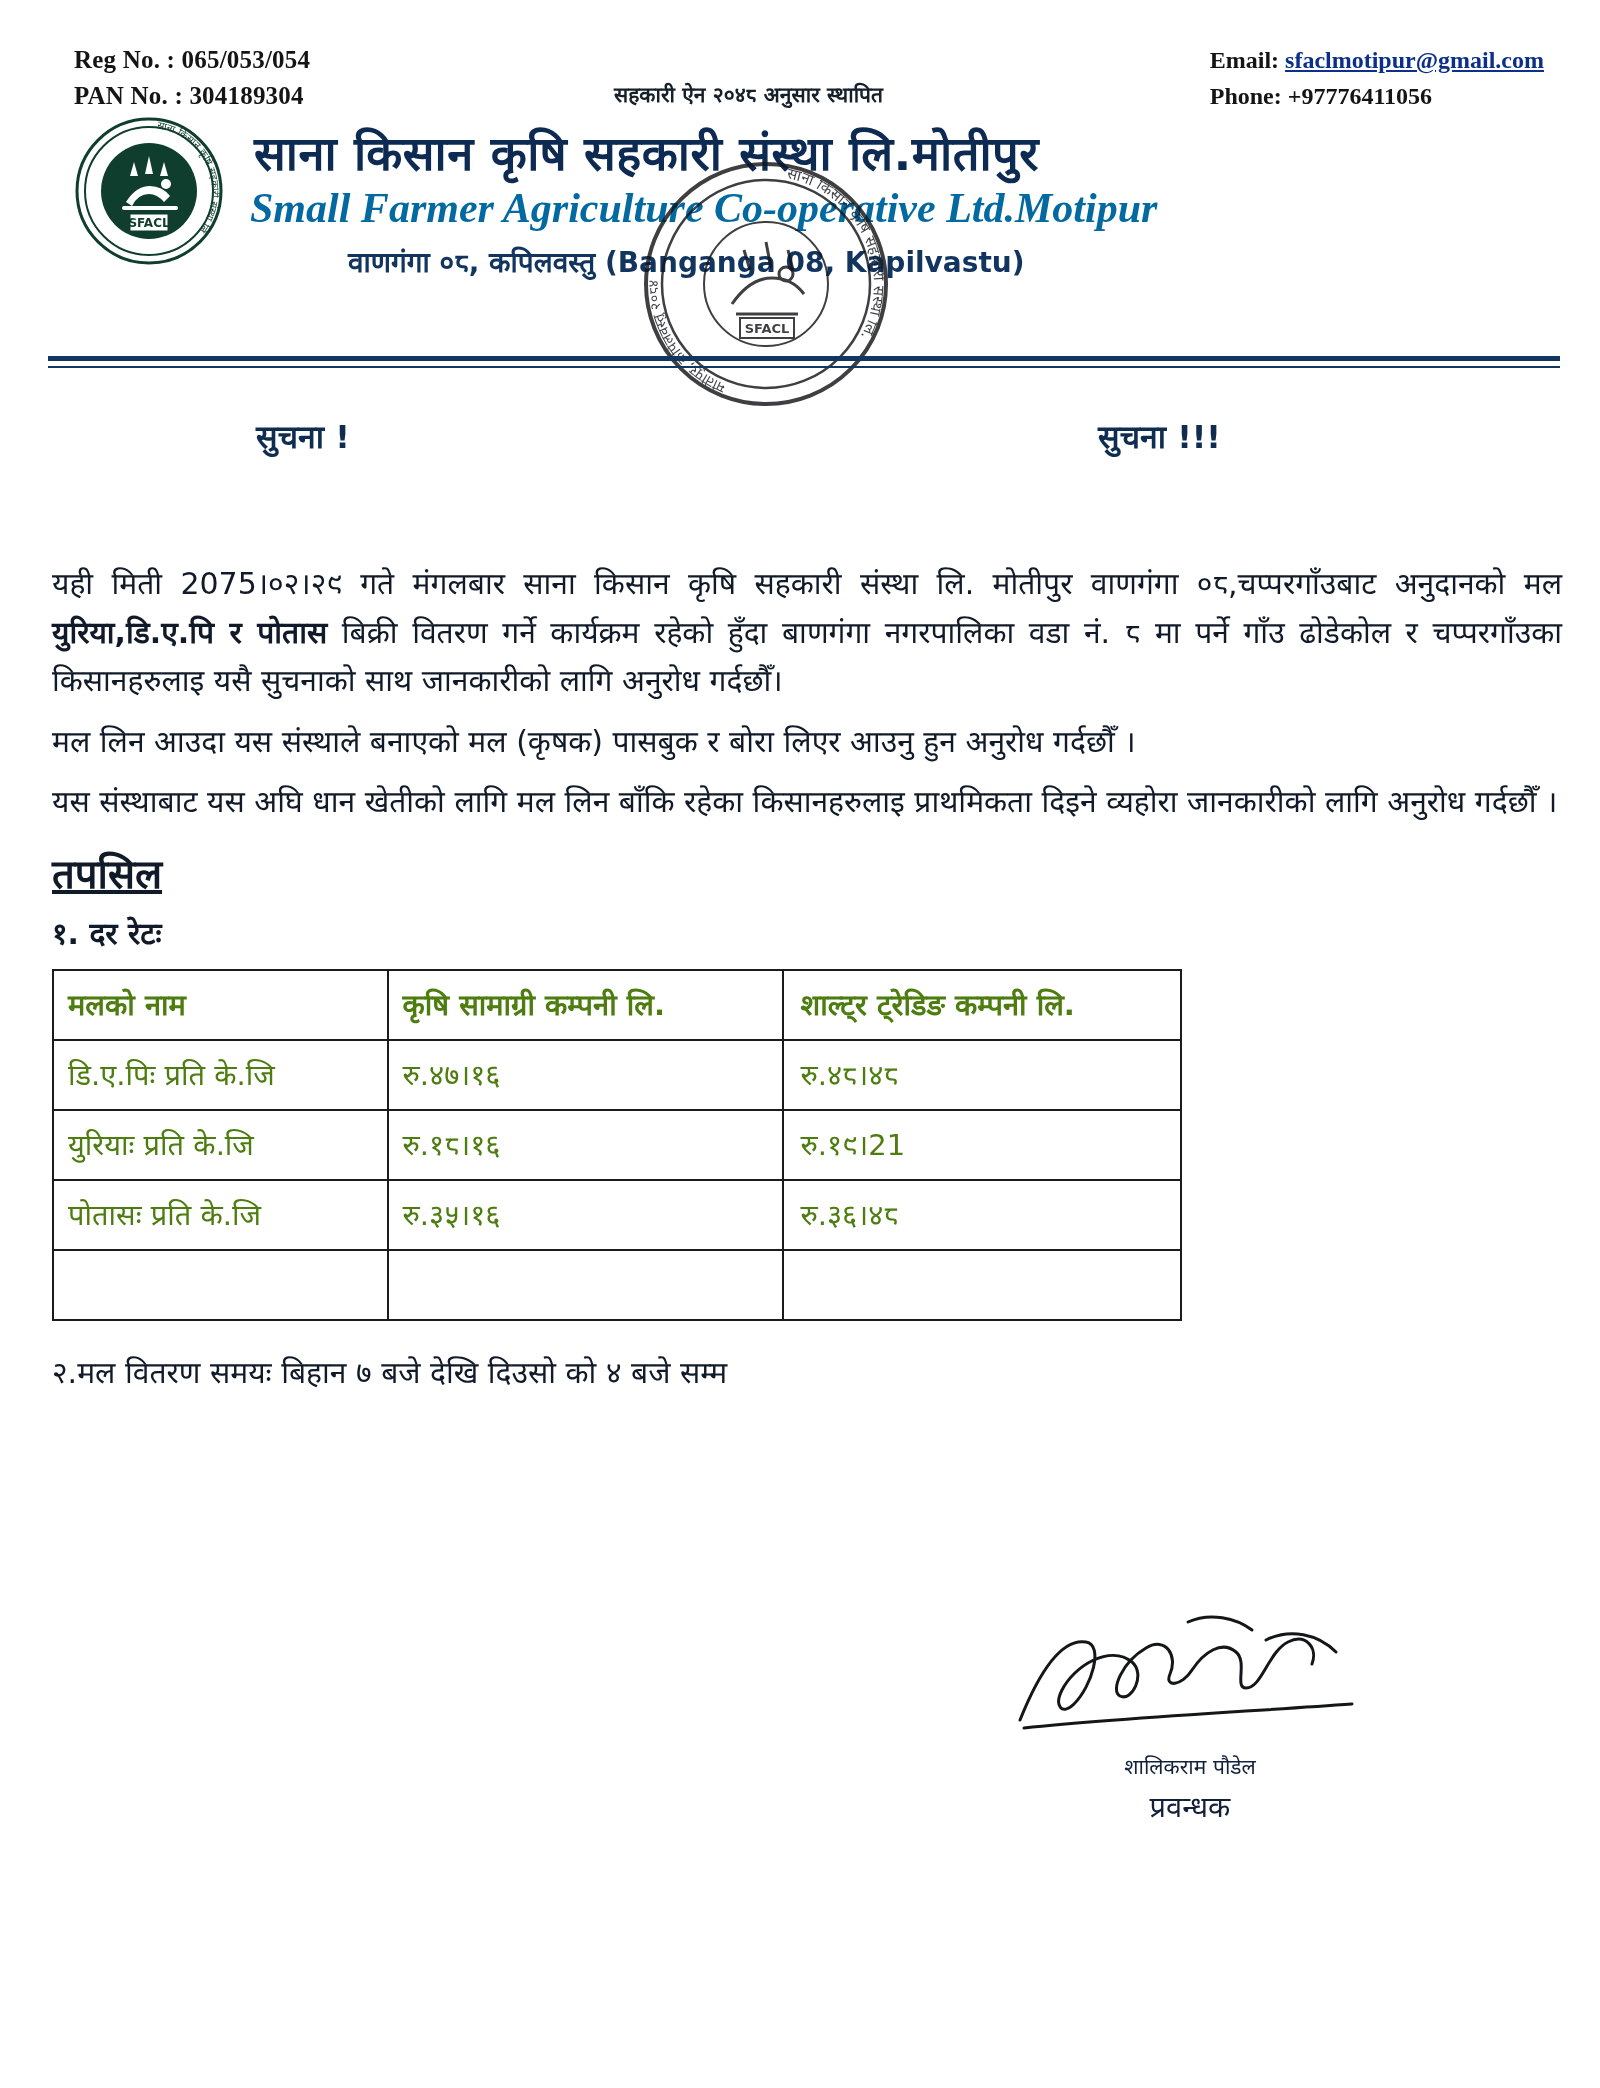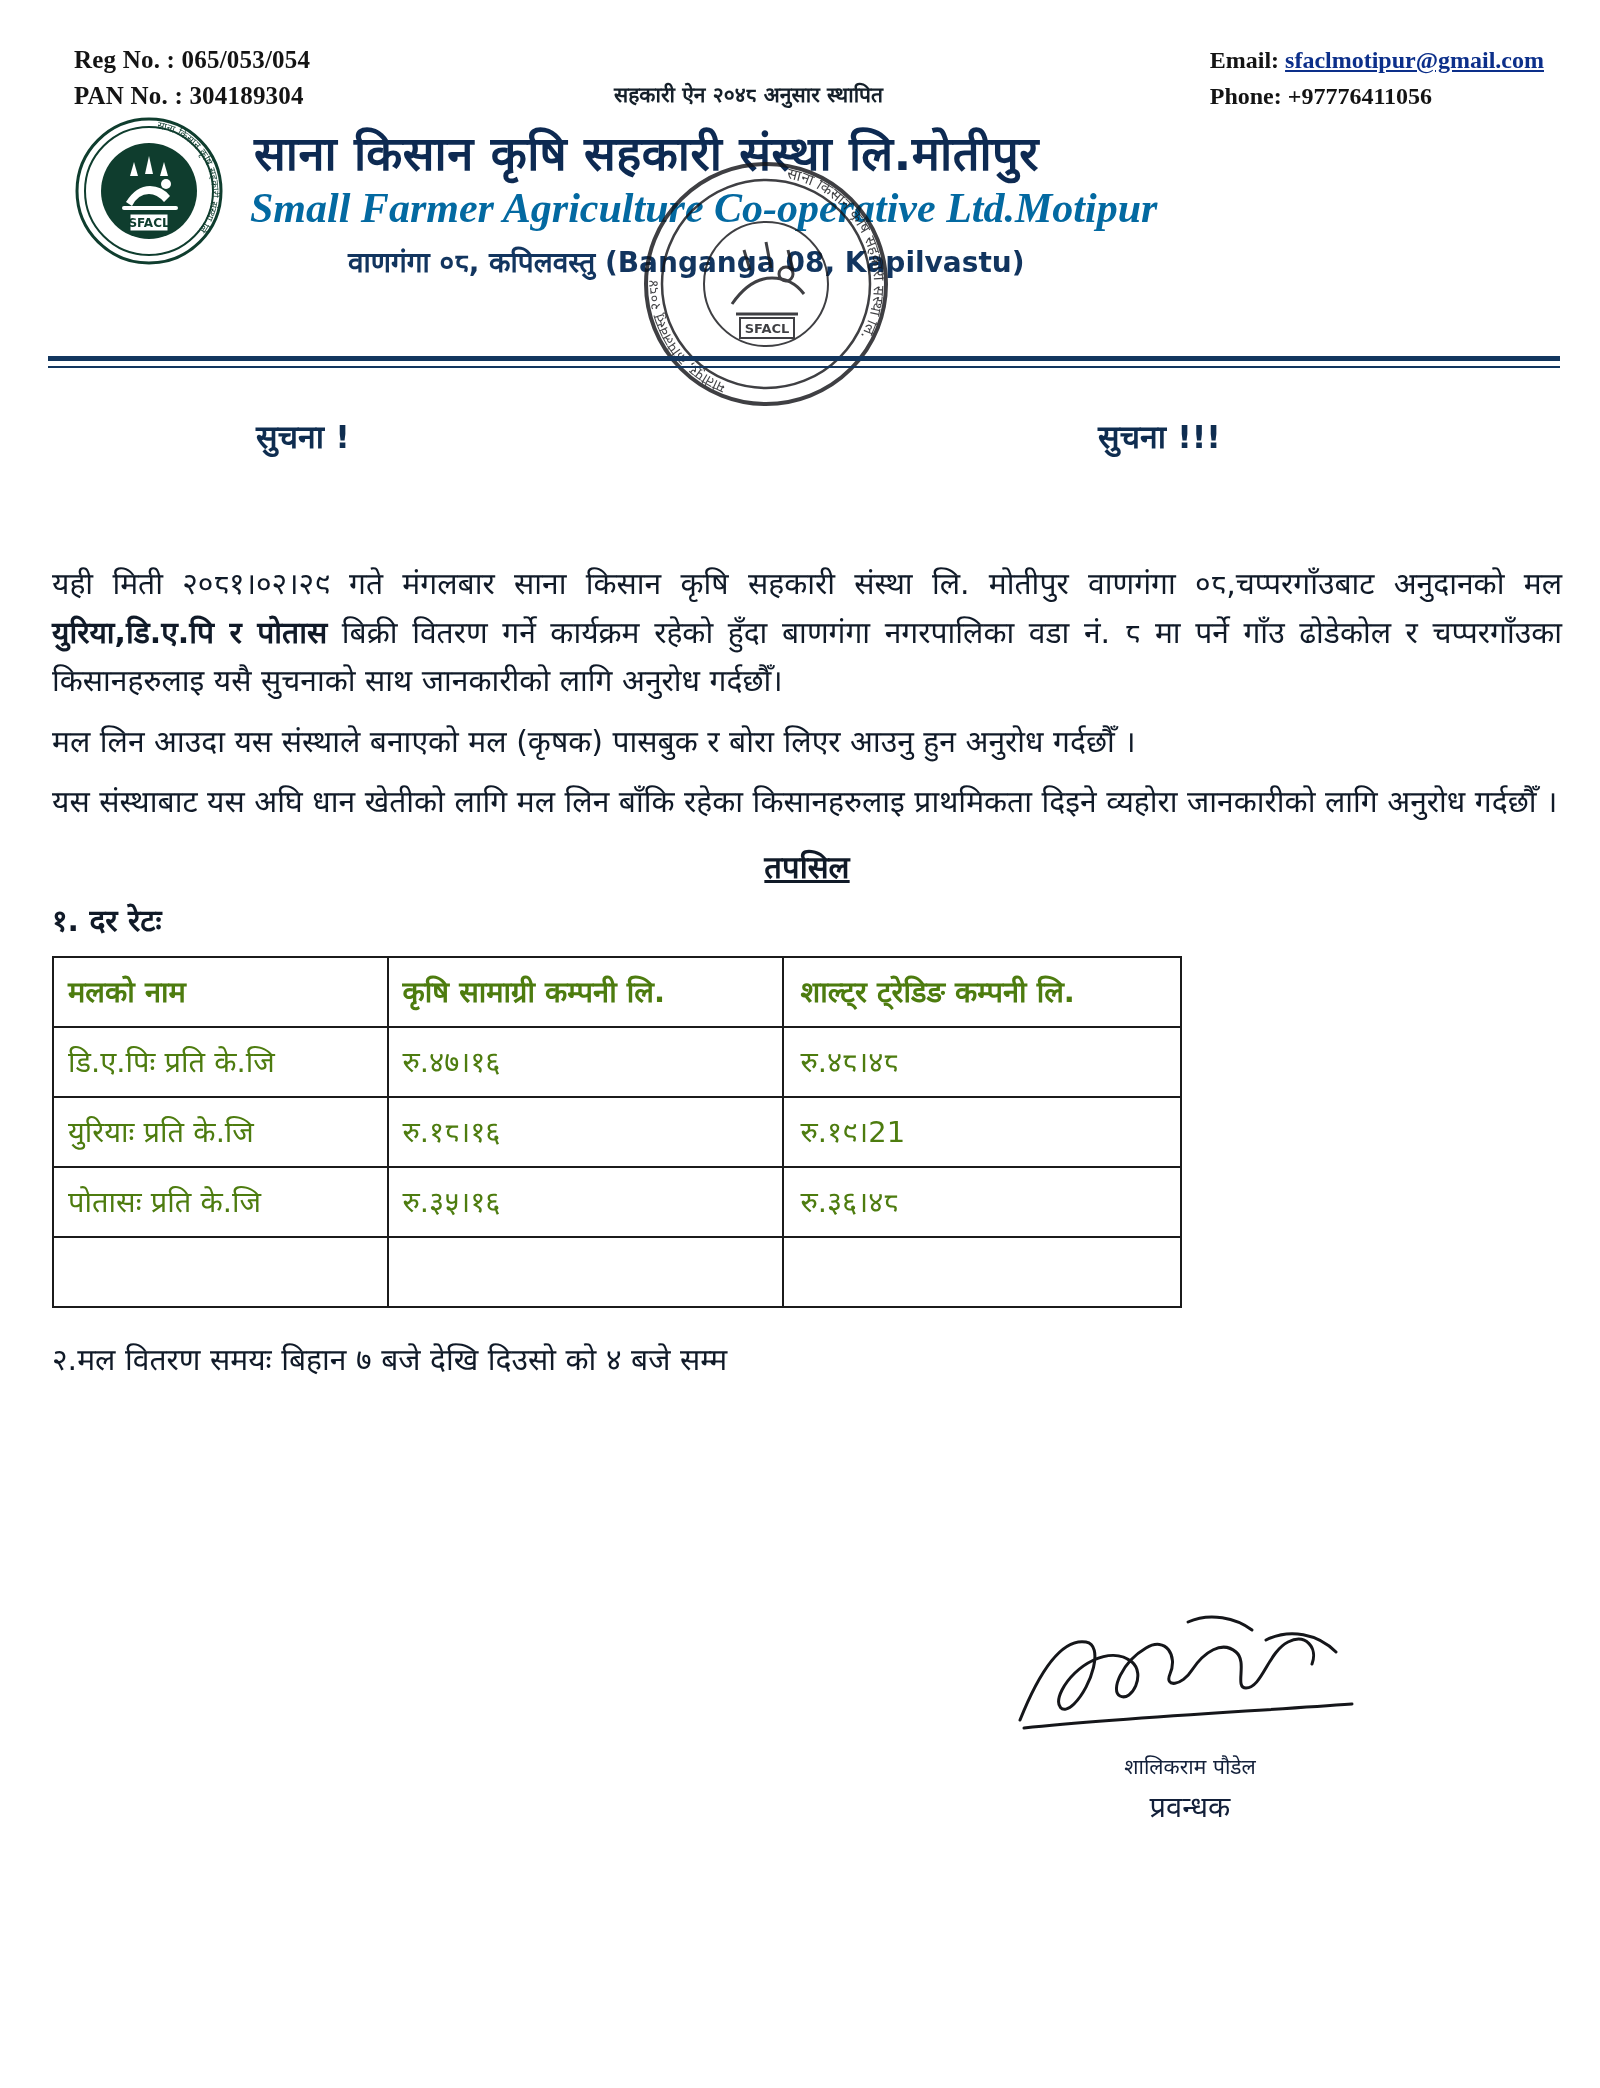--- a/index.html
+++ b/index.html
@@ -174,26 +174,25 @@
     line-height: 1.62;
     color: #101a28;
     text-align: justify;
     margin: 0 0 12px 0;
   }
   .para.tight { text-align: left; }
   .para b { font-weight: bold; }
 
   .subhead {
     font-family: "DejaVu Sans", sans-serif;
-    font-size: 31px;
+    font-size: 40px;
     font-weight: bold;
     text-decoration: underline;
     margin: 18px 0 12px 0;
     color: #101a28;
-    text-align: center;
   }
   .rate-label {
     font-family: "DejaVu Sans", sans-serif;
     font-size: 30px;
     font-weight: 600;
     margin: 6px 0 16px 0;
     color: #101a28;
   }
 
   
@@ -321,21 +320,21 @@
   <div class="rule-thick"></div>
   <div class="rule-thin"></div>
 
   <div class="notice-row">
     <div class="notice-left">सुचना !</div>
     <div class="notice-right">सुचना !!!</div>
   </div>
 
   <div class="body-wrap">
 
-    <p class="para"><span>यही मिती २०८१।०२।२९ गते मंगलबार साना किसान कृषि सहकारी संस्था लि. मोतीपुर वाणगंगा ०८,चप्परगाँउबाट अनुदानको मल </span><b>युरिया,डि.ए.पि र पोतास</b><span> बिक्री वितरण गर्ने कार्यक्रम रहेको हुँदा बाणगंगा नगरपालिका वडा नं. ८ मा पर्ने गाँउ ढोडेकोल र चप्परगाँउका  किसानहरुलाइ यसै सुचनाको साथ जानकारीको लागि अनुरोध गर्दछौँ।</span></p>
+    <p class="para"><span>यही मिती 2075।०२।२९ गते मंगलबार साना किसान कृषि सहकारी संस्था लि. मोतीपुर वाणगंगा ०८,चप्परगाँउबाट अनुदानको मल </span><b>युरिया,डि.ए.पि र पोतास</b><span> बिक्री वितरण गर्ने कार्यक्रम रहेको हुँदा बाणगंगा नगरपालिका वडा नं. ८ मा पर्ने गाँउ ढोडेकोल र चप्परगाँउका  किसानहरुलाइ यसै सुचनाको साथ जानकारीको लागि अनुरोध गर्दछौँ।</span></p>
 
     <p class="para tight">मल लिन आउदा यस संस्थाले बनाएको मल (कृषक) पासबुक र बोरा लिएर आउनु हुन अनुरोध गर्दछौँ ।</p>
 
     <p class="para tight">यस संस्थाबाट यस अघि धान खेतीको लागि मल लिन बाँकि रहेका किसानहरुलाइ प्राथमिकता दिइने व्यहोरा जानकारीको लागि अनुरोध गर्दछौँ ।</p>
 
     <div class="subhead">तपसिल</div>
 
     <div class="rate-label">१. दर रेटः</div>
 
     <table class="rates">

